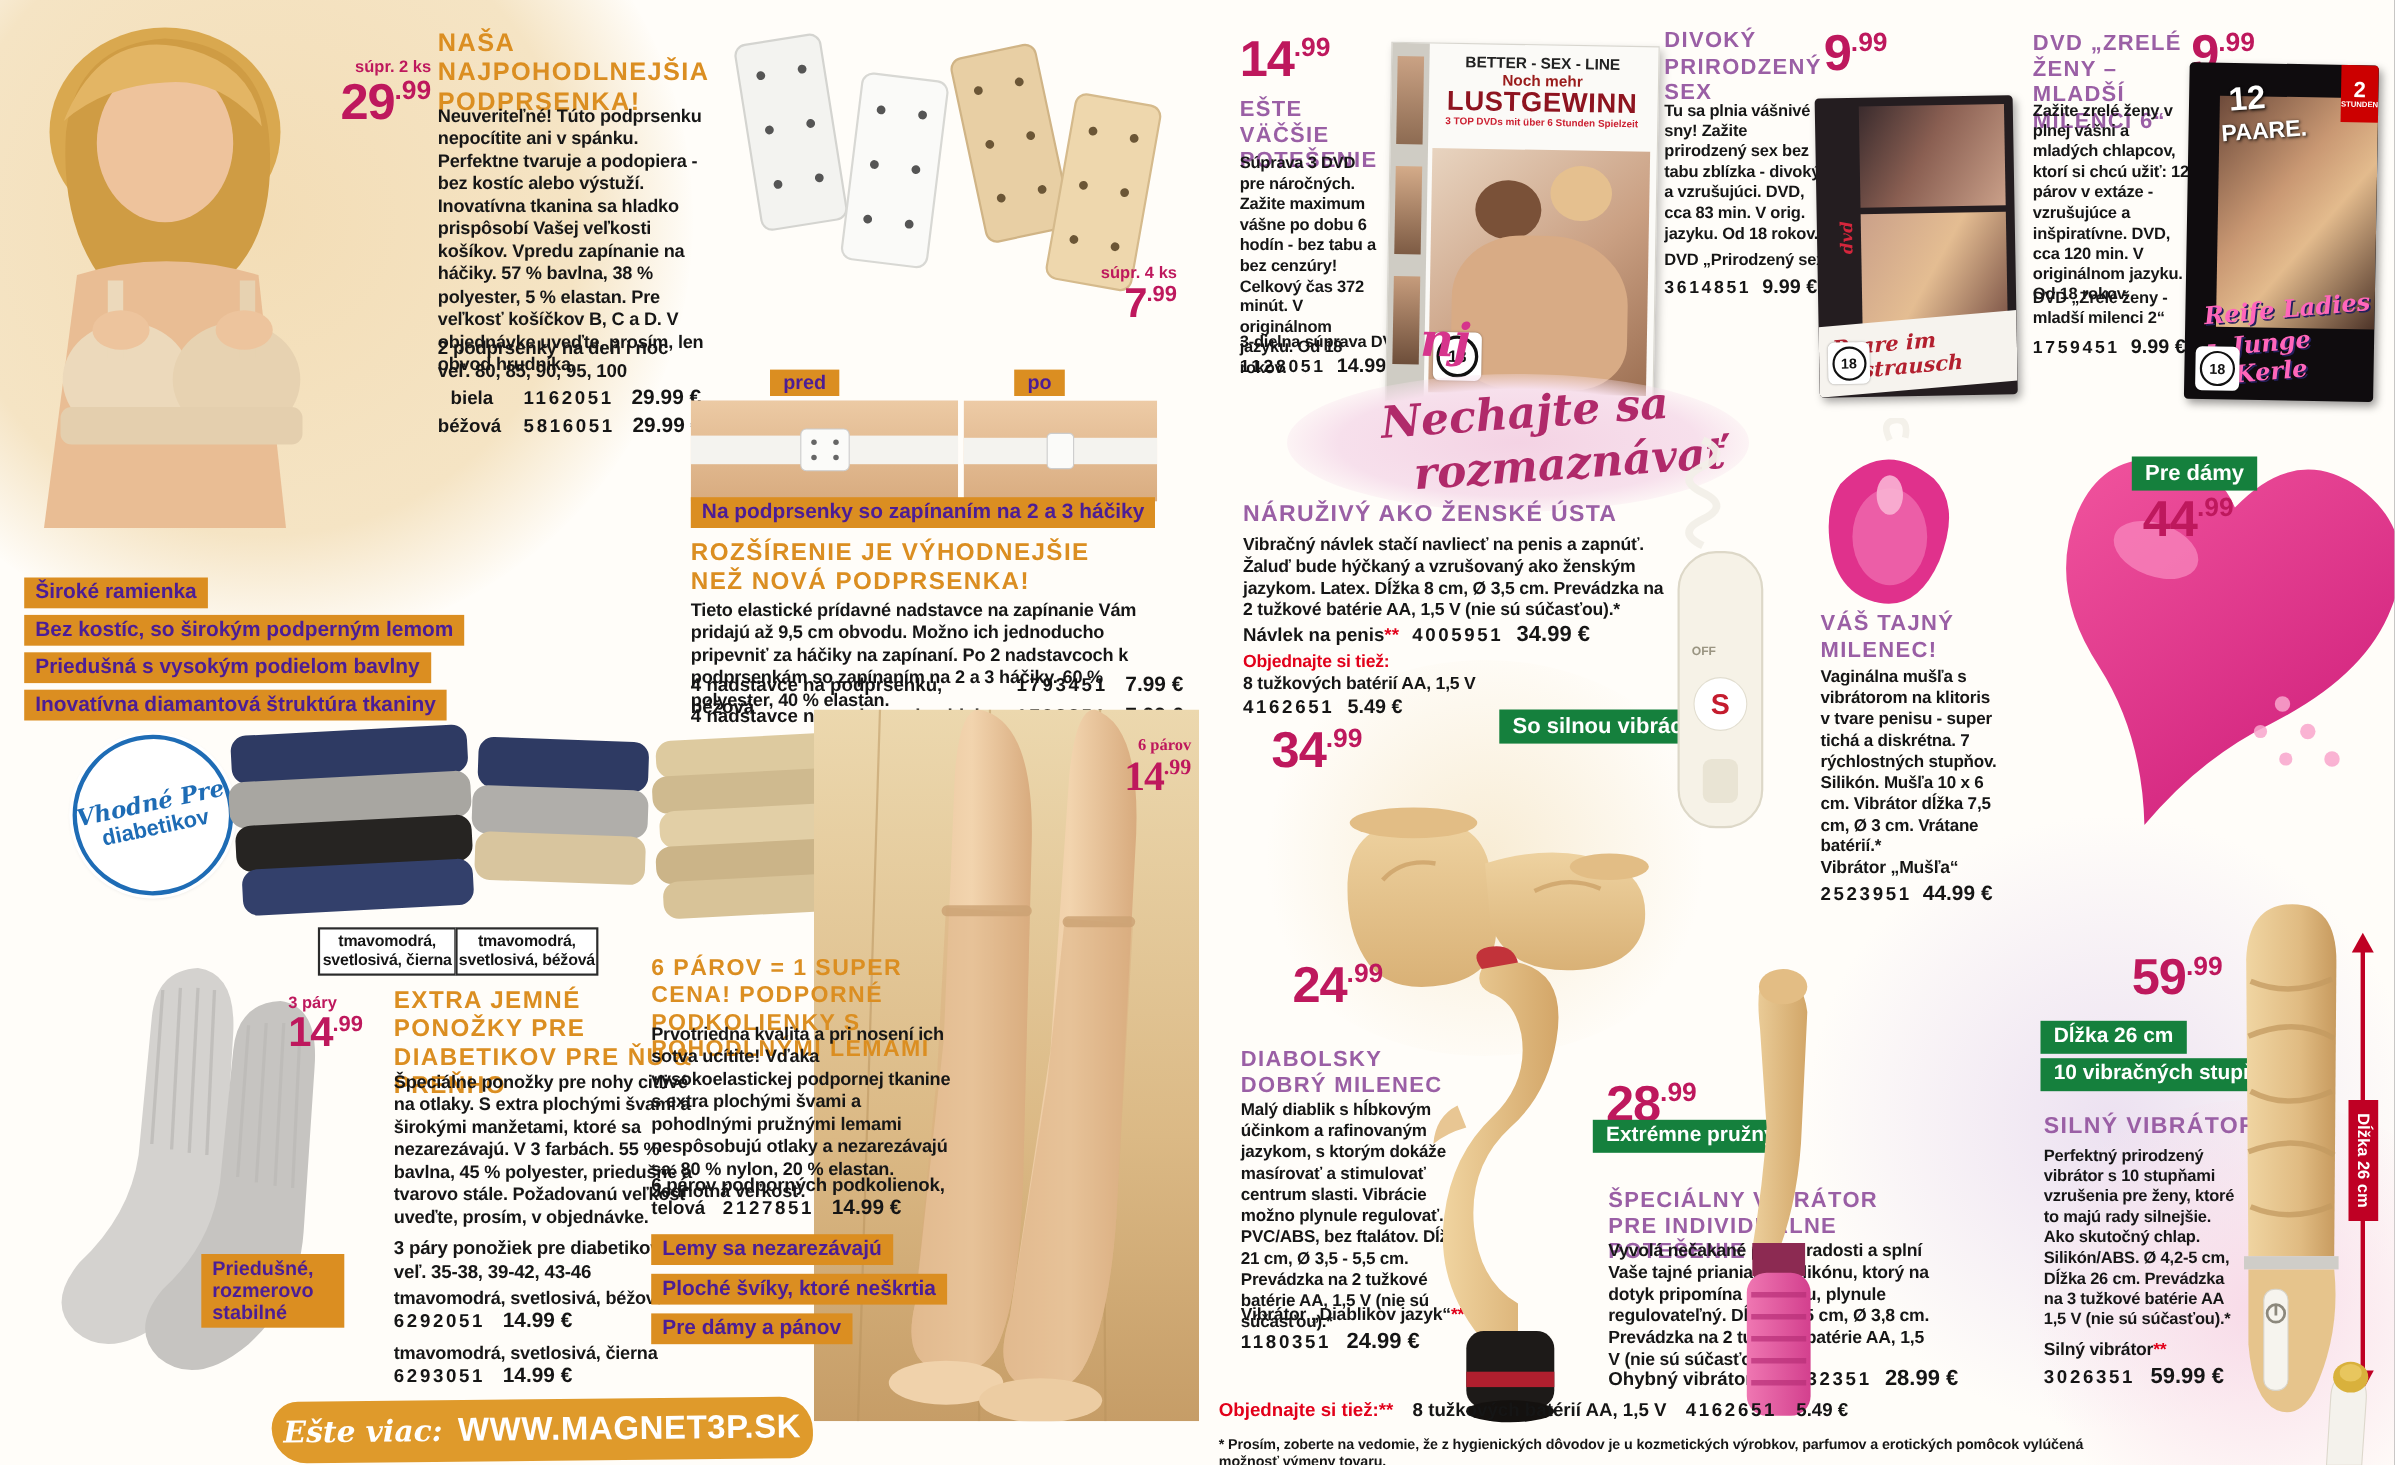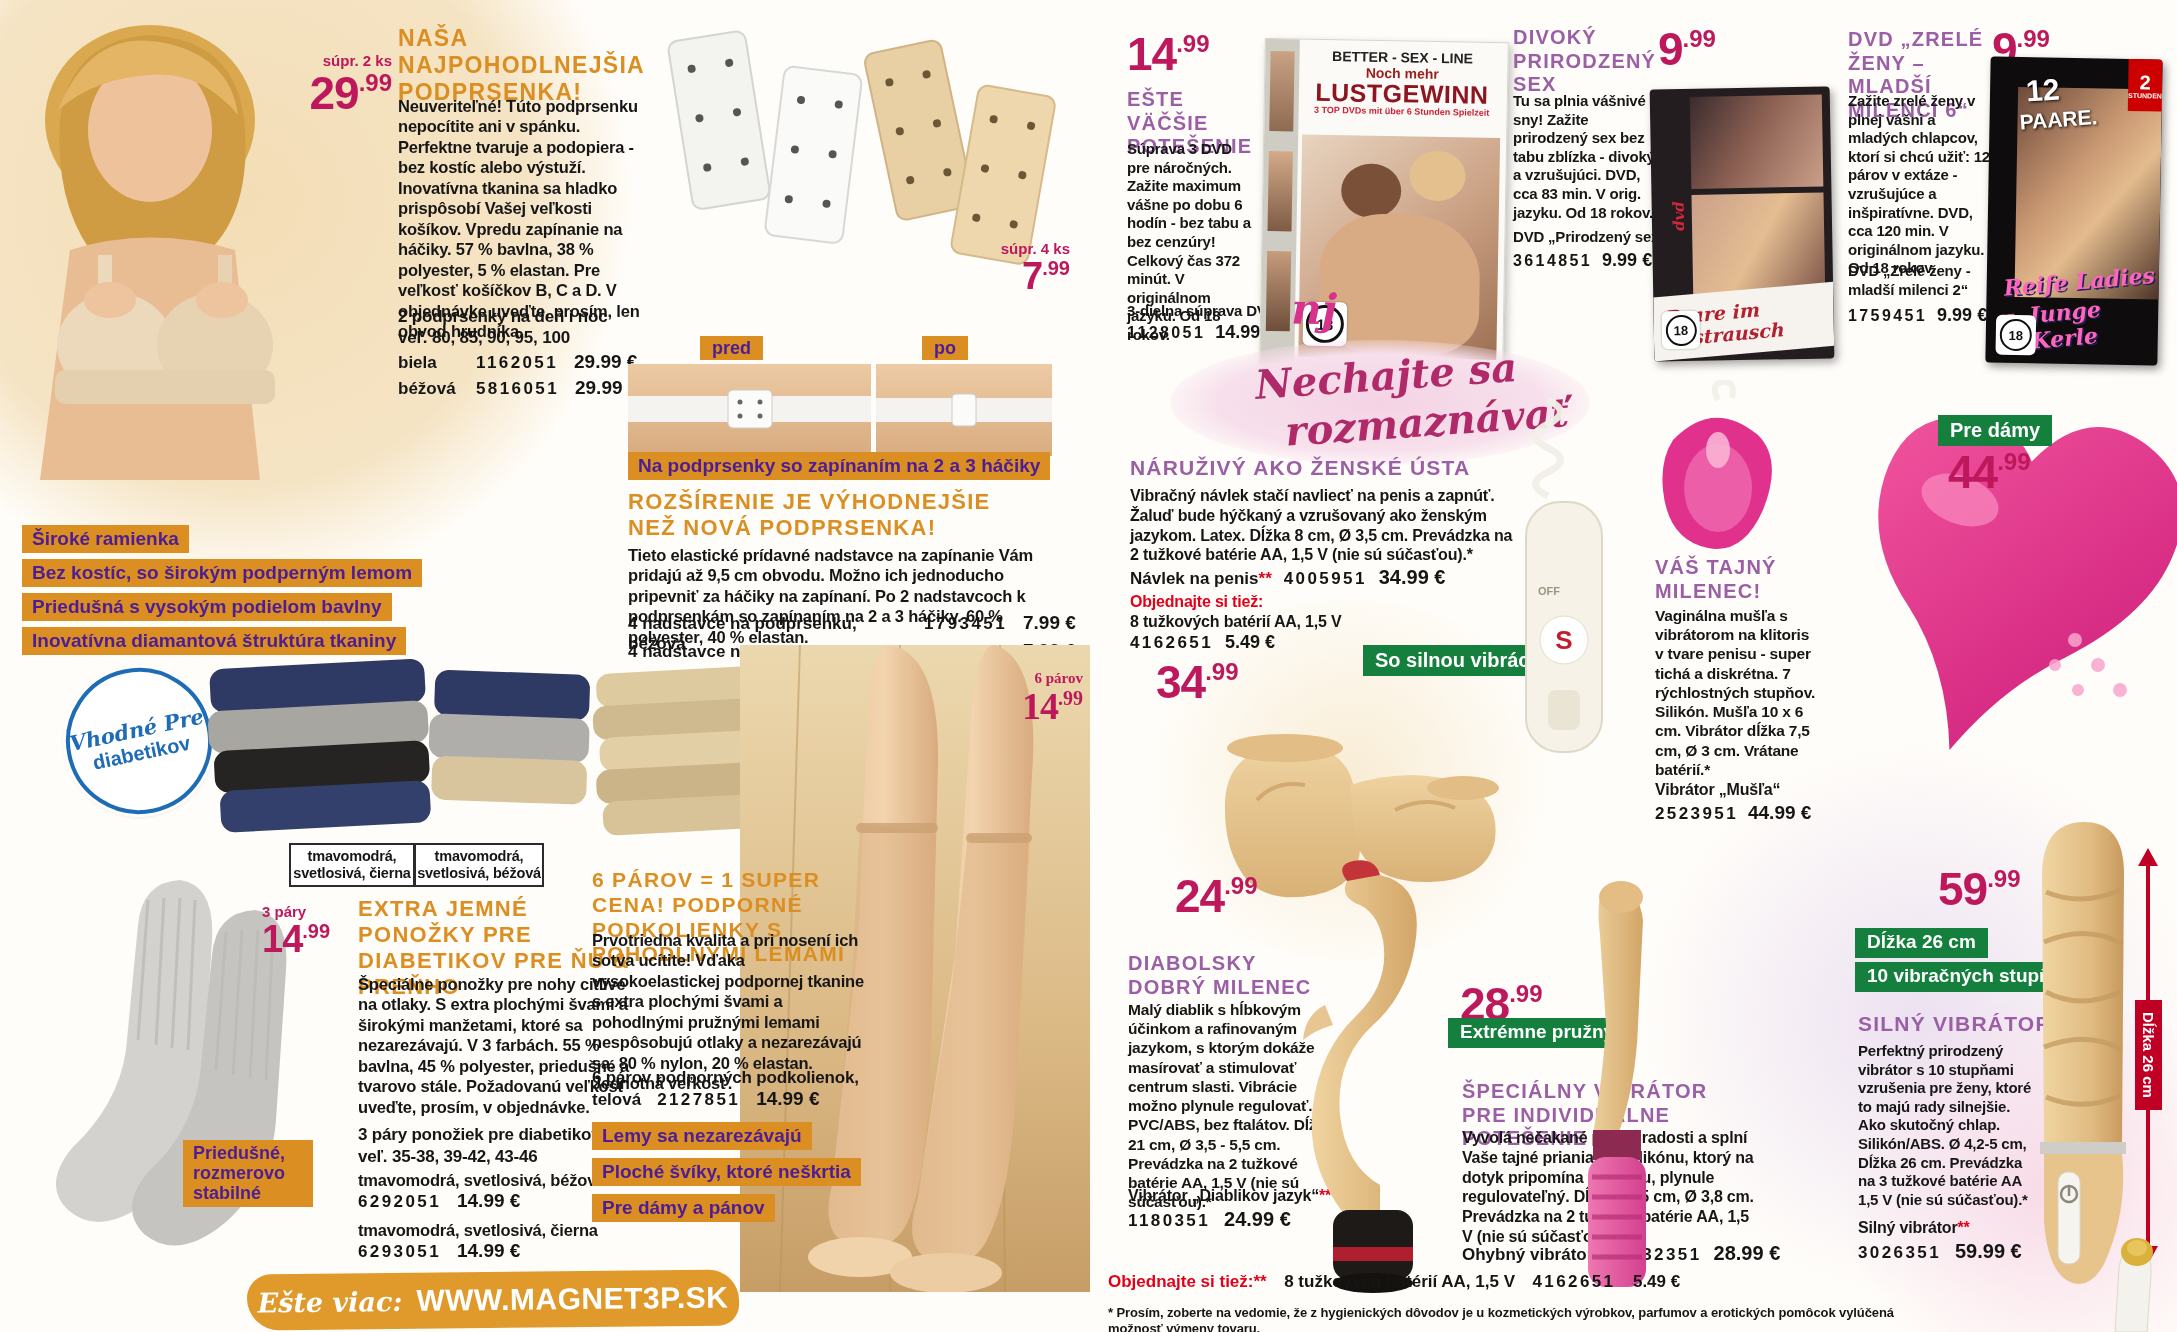--- a/index.html
+++ b/index.html
@@ -63,21 +63,21 @@
   <div class="price" style="left:300px;top:52px;text-align:right;width:92px;">
     <span class="unit">súpr. 2 ks</span>
     <span class="pm">29</span><span class="pc">.99</span>
   </div>
 
   <div class="abs h-or" style="left:398px;top:25px;width:265px;font-size:23px;">NAŠA NAJPOHODLNEJŠIA PODPRSENKA!</div>
   <div class="abs bt" style="left:398px;top:96px;width:256px;font-size:16.5px;">Neuveriteľné! Túto podprsenku nepocítite ani v spánku. Perfektne tvaruje a podopiera - bez kostíc alebo výstuží. Inovatívna tkanina sa hladko prispôsobí Vašej veľkosti košíkov. Vpredu zapínanie na háčiky. 57 % bavlna, 38 % polyester, 5 % elastan. Pre veľkosť košíčkov B, C a D. V objednávke uveďte, prosím, len obvod hrudníka.</div>
   <div class="abs bt" style="left:398px;top:306px;font-size:17px;">2 podprsenky na deň i noc</div>
   <div class="abs bt" style="left:398px;top:327px;font-size:17px;">veľ. 80, 85, 90, 95, 100</div>
   <div class="abs orow" style="left:398px;top:351px;">
-    <span style="width:62px;">biela</span>
+    <span style="width:62px;text-align:center;">biela</span>
     <span class="code">1162051</span>
     <span class="pr">29.99 €</span>
   </div>
   <div class="abs orow" style="left:398px;top:377px;">
     <span style="width:62px;">béžová</span>
     <span class="code">5816051</span>
     <span class="pr">29.99 €</span>
   </div>
 
   <div class="badge-o" style="left:22px;top:525px;font-size:19px;">Široké ramienka</div>

